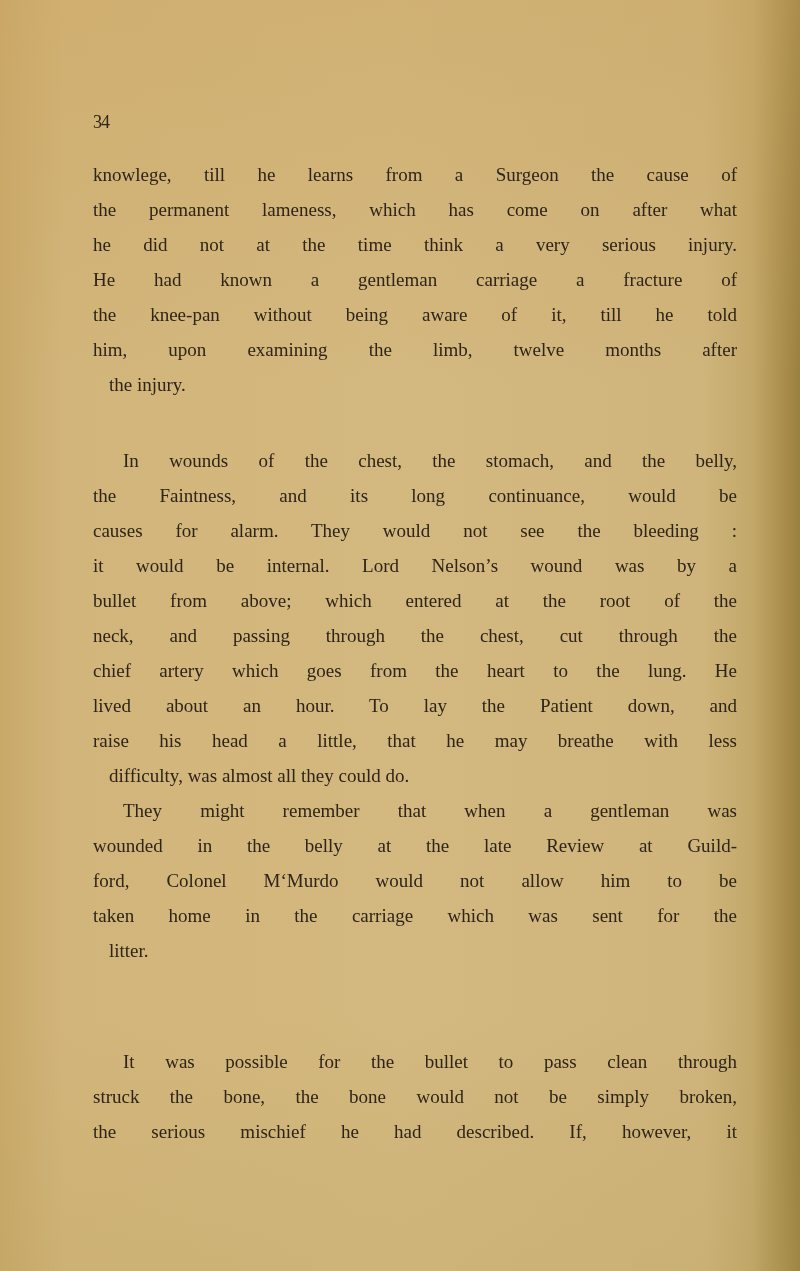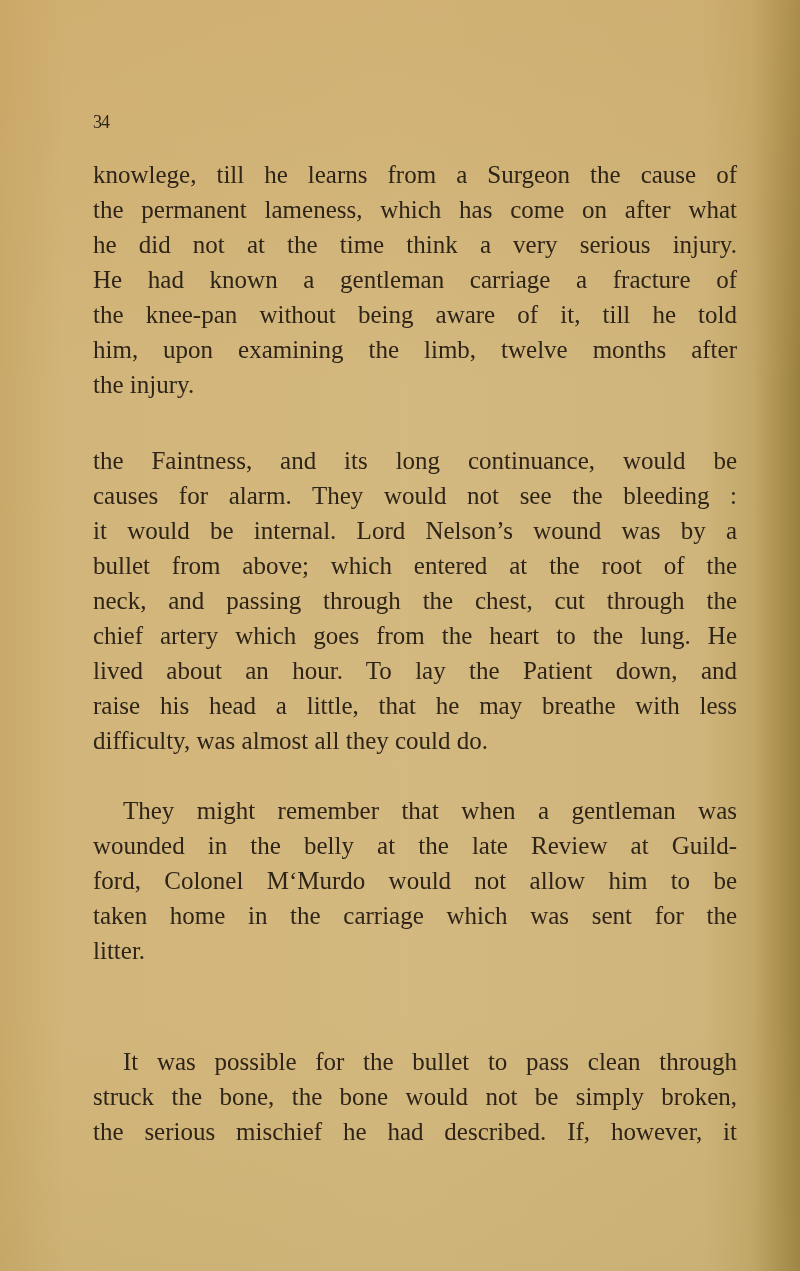--- a/index.html
+++ b/index.html
@@ -21,53 +21,54 @@
       position: absolute;
       left: 93px;
       top: 112px;
       font-size: 18px;
       letter-spacing: -1px;
     }
     .text-block {
       position: absolute;
       left: 93px;
       width: 644px;
-      font-size: 25px;
+      font-size: 19px;
       line-height: 35px;
       text-align: justify;
       text-align-last: justify;
     }
     .line {
       display: block;
       white-space: nowrap;
       text-align: justify;
       text-align-last: justify;
       height: 35px;
     }
-    .line.last { text-align-last: left; }
+    .line.last { text-align-last: left; margin-left: 16px; }
     .line.indent { padding-left: 30px; }
   </style>
 </head>
 <body>
 
 <div class="page-tint"></div>
 
 <div class="page-number">34</div>
 
 <div class="text-block" style="top:157px;">
   <span class="line">knowlege, till he learns from a Surgeon the cause of</span>
   <span class="line">the permanent lameness, which has come on after what</span>
   <span class="line">he did not at the time think a very serious injury.</span>
   <span class="line">He had known a gentleman carriage a fracture of</span>
   <span class="line">the knee-pan without being aware of it, till he told</span>
   <span class="line">him, upon examining the limb, twelve months after</span>
   <span class="line last">the injury.</span>
 </div>
 
 <div class="text-block" style="top:443px;">
+  <span class="line indent">In wounds of the chest, the stomach, and the belly,</span>
   <span class="line">the Faintness, and its long continuance, would be</span>
   <span class="line">causes for alarm.  They would not see the bleeding :</span>
   <span class="line">it would be internal.  Lord Nelson’s wound was by a</span>
   <span class="line">bullet from above; which entered at the root of the</span>
   <span class="line">neck, and passing through the chest, cut through the</span>
   <span class="line">chief artery which goes from the heart to the lung.  He</span>
   <span class="line">lived about an hour.  To lay the Patient down, and</span>
   <span class="line">raise his head a little, that he may breathe with less</span>
   <span class="line last">difficulty, was almost all they could do.</span>
 </div>

